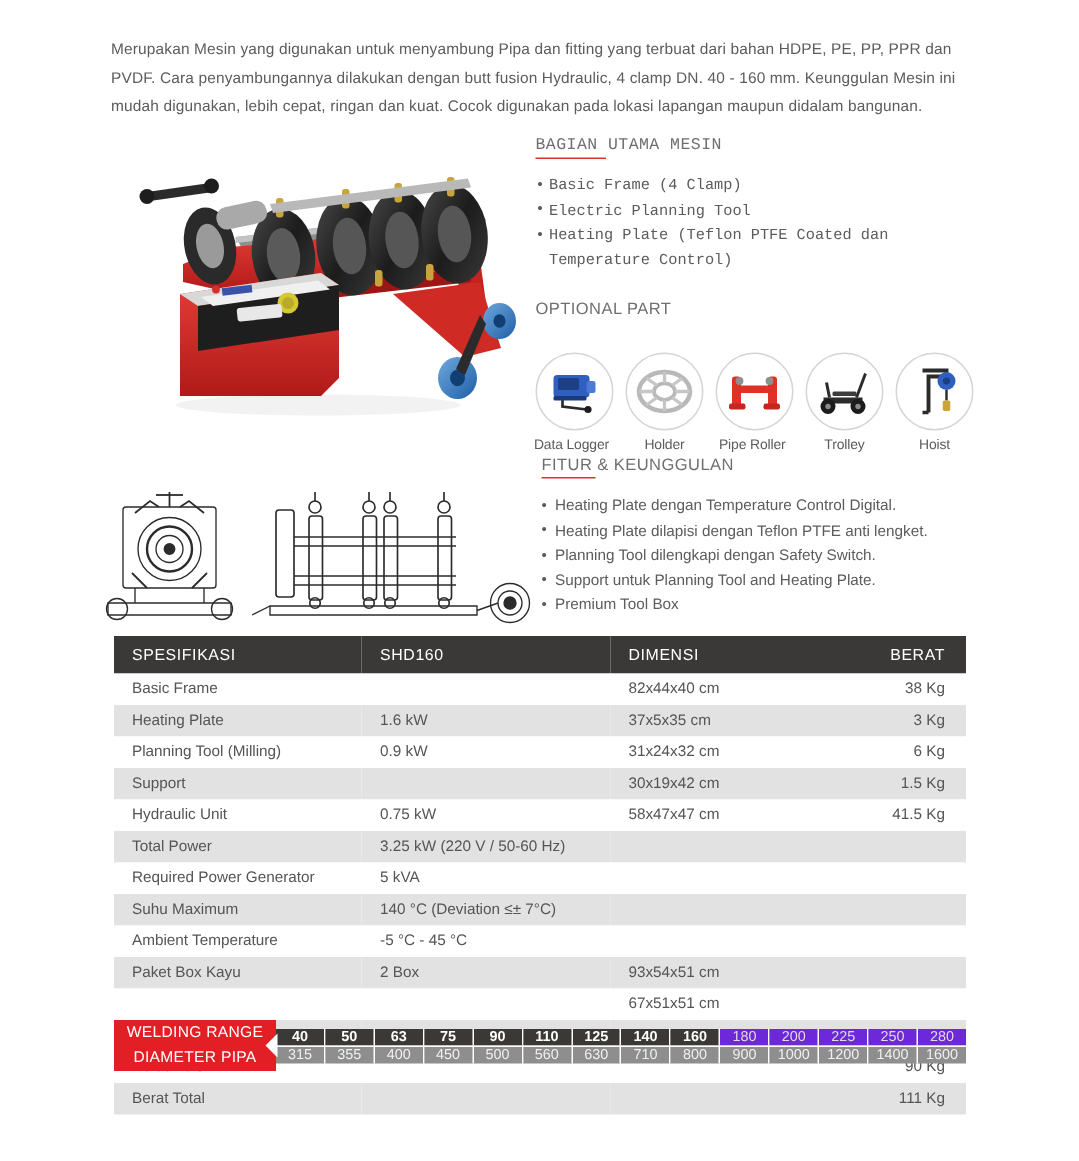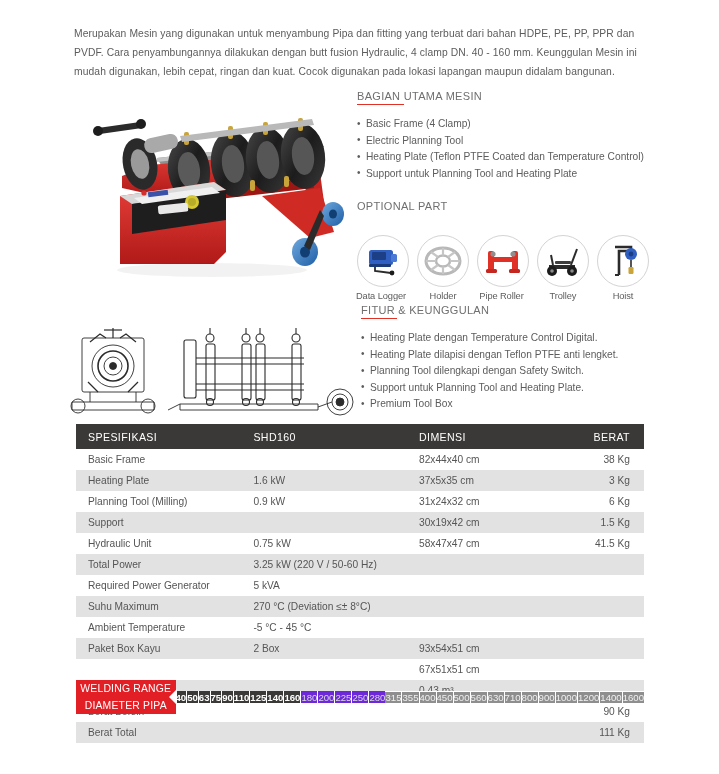--- a/index.html
+++ b/index.html
@@ -33,21 +33,21 @@
   .photo-main svg { display:block; width:100%; height:100%; }
 
   
   .drawings {
     position: absolute; left: 60px; top: 322px;
     width: 296px; height: 98px;
   }
   .drawings svg { display:block; width:100%; height:100%; }
 
   
-  .right-col { position: absolute; left: 357px; top: 86px; width: 300px; }
+  .right-col { position: absolute; left: 357px; top: 86px; width: 300px; font-family: Liberation Mono, monospace; }
 
   .sec-head {
     font-size: 11px;
     color: #6f6f6f;
     letter-spacing: .3px;
     margin-bottom: 11px;
     position: relative;
     display: inline-block;
     padding-bottom: 3px;
   }
@@ -152,21 +152,21 @@
   }
   .wr-label .notch {
     position: absolute;
     right: -1px; top: 50%;
     transform: translateY(-50%);
     width: 0; height: 0;
     border-top: 8px solid transparent;
     border-bottom: 8px solid transparent;
     border-right: 8px solid #ffffff;
   }
-  .wr-grid { flex: 1; display: flex; flex-direction: row; }
+  .wr-grid { flex: 1; display: flex; flex-direction: column; }
   .wr-row { display: flex; flex: 1; }
   .wr-cell {
     flex: 1;
     display: flex; align-items: center; justify-content: center;
     font-size: 9.6px;
     color: #ffffff;
     border-right: 1.6px solid #ffffff;
     box-sizing: border-box;
   }
   .wr-cell:last-child { border-right: none; }
@@ -317,21 +317,20 @@
       </g>
     </svg>
   </div>
 
   <div class="right-col">
     <div class="sec-head ul-red">BAGIAN UTAMA MESIN</div>
     <ul class="bullets">
       <li>Basic Frame (4 Clamp)</li>
       <li>Electric Planning Tool</li>
       <li>Heating Plate (Teflon PTFE Coated dan Temperature Control)</li>
-      <li>Support untuk Planning Tool and Heating Plate</li>
     </ul>
   </div>
 
   <div class="optional-wrap">
     <div class="sec-head">OPTIONAL  PART</div>
     <div class="opt-row">
 
       <div class="opt-item">
         <div class="opt-circle">
           <svg width="44" height="40" viewBox="0 0 44 40">
@@ -472,21 +471,21 @@
           <td class="ta-right"></td>
         </tr>
         <tr>
           <td>Required Power Generator</td>
           <td>5 kVA</td>
           <td></td>
           <td class="ta-right"></td>
         </tr>
         <tr>
           <td>Suhu Maximum</td>
-          <td>270 °C (Deviation ≤± 8°C)</td>
+          <td>140 °C (Deviation ≤± 7°C)</td>
           <td></td>
           <td class="ta-right"></td>
         </tr>
         <tr>
           <td>Ambient Temperature</td>
           <td>-5 °C - 45 °C</td>
           <td></td>
           <td class="ta-right"></td>
         </tr>
         <tr>

